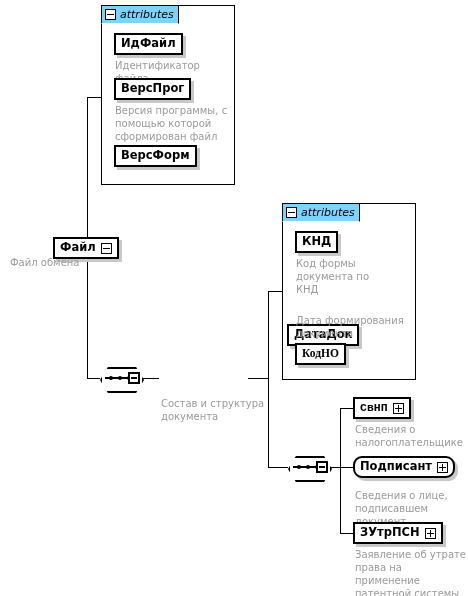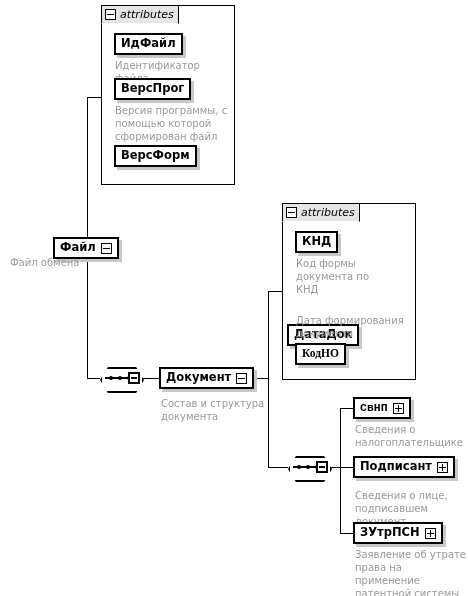--- a/index.html
+++ b/index.html
@@ -30,21 +30,21 @@
     position: absolute;
     box-sizing: border-box;
     border: 1px solid #000000;
     background: transparent;
   }
   .attrtab {
     position: absolute;
     box-sizing: border-box;
     border: 1px solid #000000;
     border-bottom: 1px solid #ffffff;
-    background: #e5e5e5;
+    background: #7dd3fc;
     height: 19px;
     display: flex;
     align-items: center;
     padding: 0 6px 0 3px;
     gap: 4px;
   }
   .attrtab .lbl {
     font-style: italic;
     font-size: 11px;
     color: #000000;
@@ -234,24 +234,20 @@
     <div class="oct"></div>
     <div class="bar"></div>
     <div class="dots">
         <i></i>
         <i></i>
         <i></i>
       </div>
   </div>
   <div class="expstd" style="left:128px; top:372px;"></div>
 
-  <div class="node" style="left:159px; top:367px;">
-    <span class="name">Документ</span>
-    <span class="exp"></span>
-  </div>
   <div class="desc" style="left:161px; top:397px; width:110px;">Состав и структура
 документа</div>
 
   <div class="attrbox" style="left:282px; top:203px; width:134px; height:177px;"></div>
   <div class="attrtab" style="left:282px; top:203px; width:78px;">
     <span class="exp"></span>
     <span class="lbl">attributes</span>
   </div>
 
   <div class="node attrnode" style="left:295px; top:231px;">
@@ -282,21 +278,21 @@
   </div>
   <div class="expstd" style="left:316px; top:461px;"></div>
 
   <div class="node" style="left:353px; top:397px;font-family:Liberation Mono, monospace;">
     <span class="name">СвНП</span>
     <span class="exp plus"></span>
   </div>
   <div class="desc" style="left:355px; top:423px; width:112px;">Сведения о
 налогоплательщике</div>
 
-  <div class="node" style="left:353px; top:456px;">
+  <div class="node" style="left:353px; top:456px;border-radius:9px;">
     <span class="name">Подписант</span>
     <span class="exp plus"></span>
   </div>
   <div class="desc" style="left:355px; top:489px; width:113px;">Сведения о лице,
 подписавшем документ</div>
 
   <div class="node" style="left:353px; top:522px;">
     <span class="name">ЗУтрПСН</span>
     <span class="exp plus"></span>
   </div>

